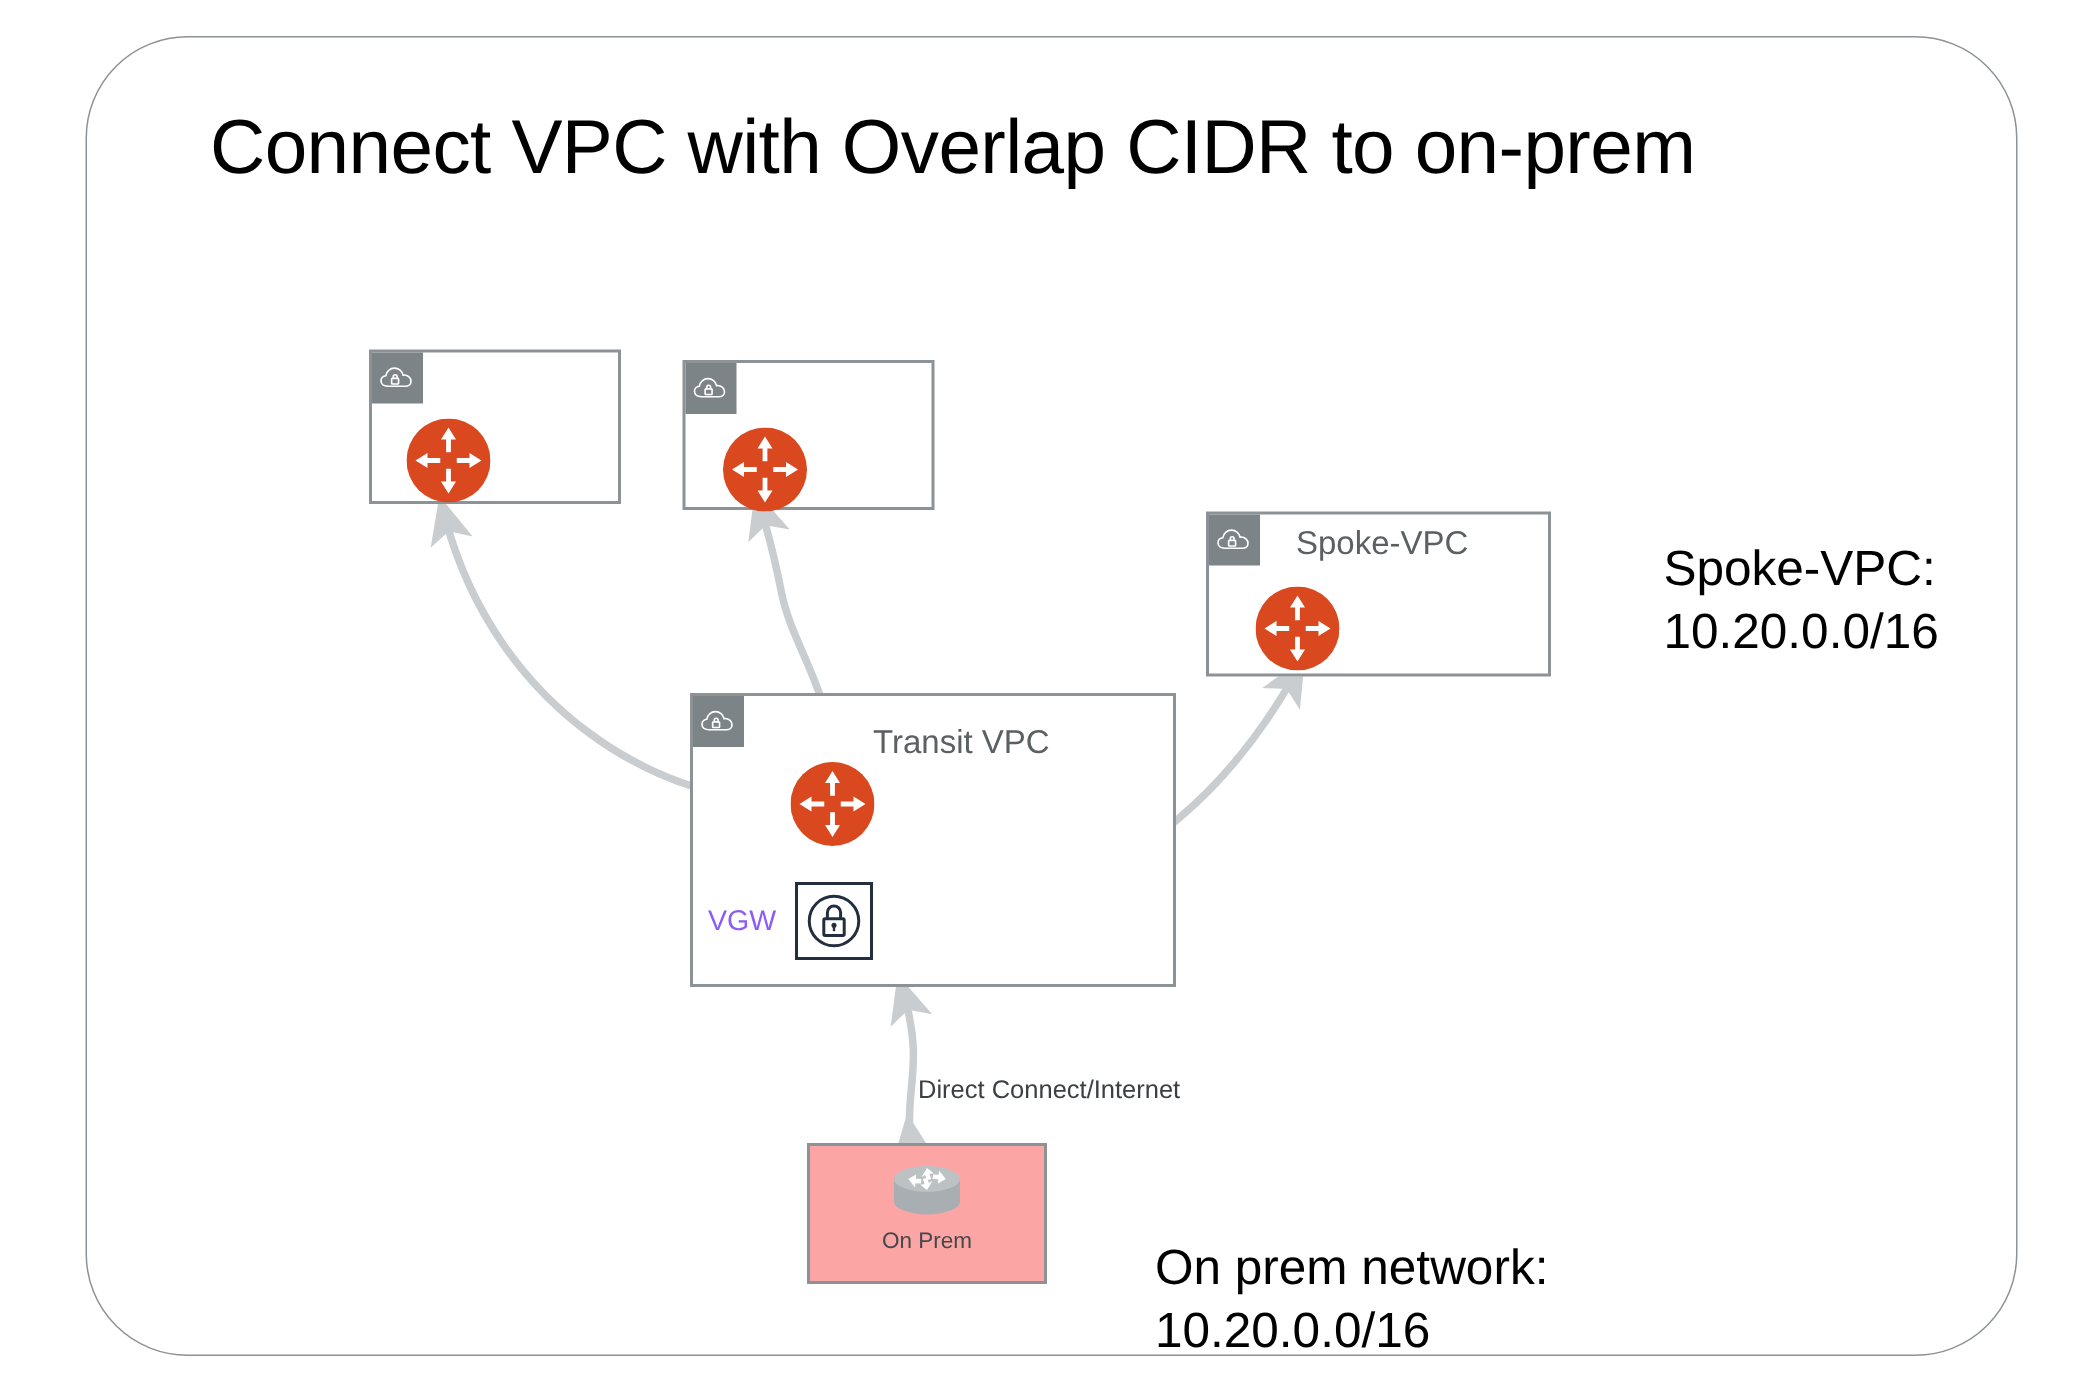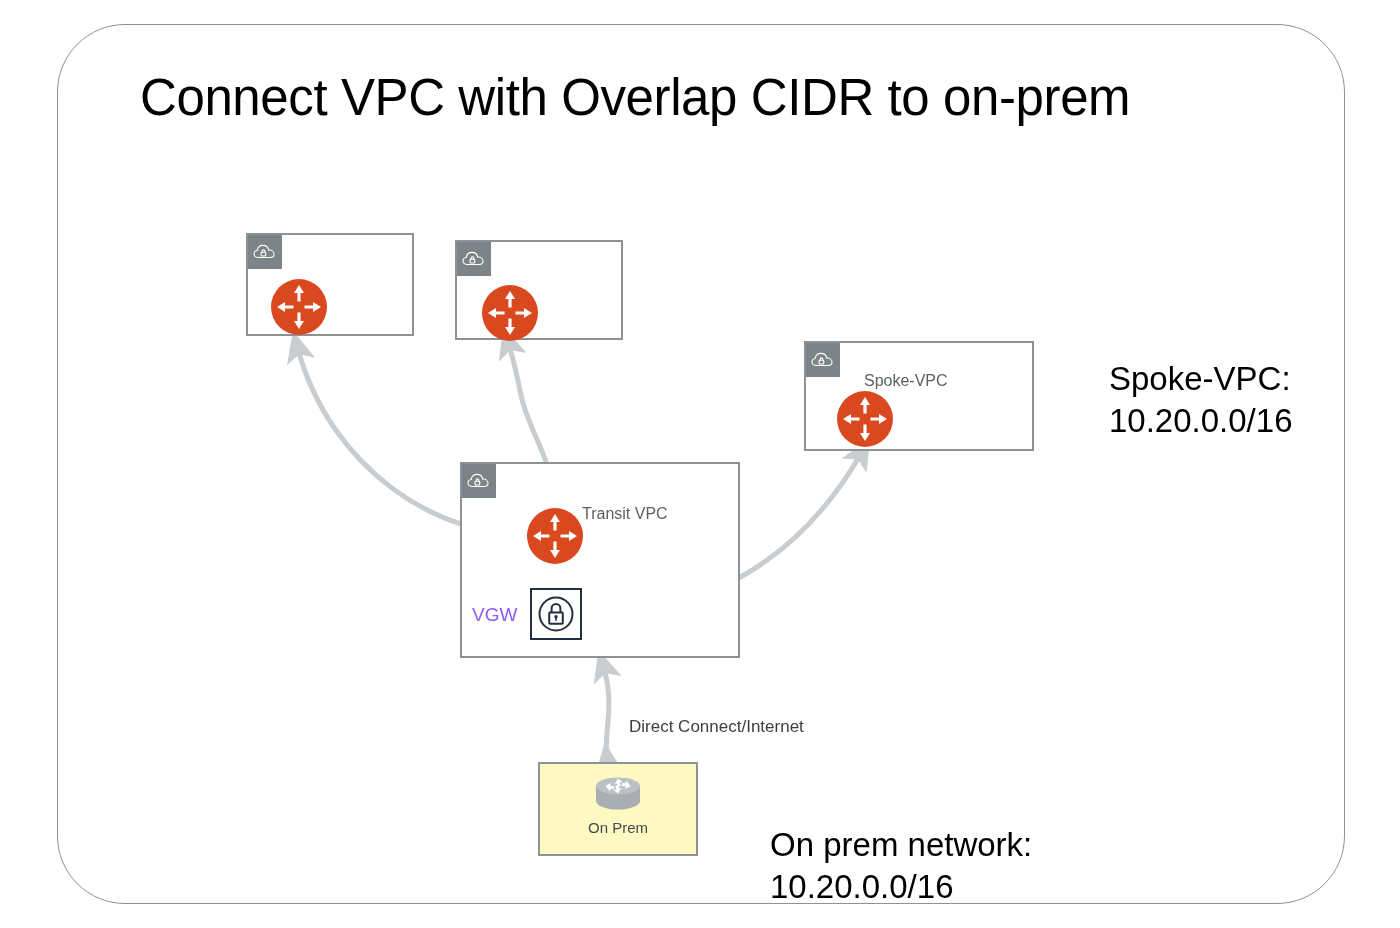--- a/index.html
+++ b/index.html
@@ -57,24 +57,23 @@
     height: 34px;
     background: #7d8488;
     display: flex;
     align-items: center;
     justify-content: center;
   }
   .vpc-label {
     position: absolute;
     top: 6px;
     left: 58px;
-    font-size: 16px;
+    font-size: 22px;
     color: #5b6063;
     white-space: nowrap;
-    margin-top: 23px;
   }
   
   .router-icon {
     position: absolute;
     width: 56px;
     height: 56px;
   }
   
   .vgw-box {
     position: absolute;
@@ -89,21 +88,21 @@
     position: absolute;
     font-size: 19px;
     color: #8b5cf6;
     white-space: nowrap;
   }
   
   .onprem-box {
     position: absolute;
     box-sizing: border-box;
     border: 2px solid #8d9296;
-    background: #fef9c3;
+    background: #fca5a5;
   }
   .onprem-label {
     position: absolute;
     left: 0;
     right: 0;
     bottom: 18px;
     text-align: center;
     font-size: 15px;
     color: #45494c;
   }
@@ -238,21 +237,21 @@
         <g fill="#ffffff">
           <path d="M28 6 L33 14 L29.6 14 L29.6 22.5 L26.4 22.5 L26.4 14 L23 14 Z"></path>
           <path d="M28 50 L23 42 L26.4 42 L26.4 33.5 L29.6 33.5 L29.6 42 L33 42 Z"></path>
           <path d="M6 28 L14 23 L14 26.4 L22.5 26.4 L22.5 29.6 L14 29.6 L14 33 Z"></path>
           <path d="M50 28 L42 33 L42 29.6 L33.5 29.6 L33.5 26.4 L42 26.4 L42 23 Z"></path>
         </g>
       </svg>
     </div>
   </div>
 
-  <div class="vpc-box" style="left:460px; top:462px; width:280px; height:196px;">
+  <div class="vpc-box" style="left:460px; top:462px; width:324px; height:196px;">
     <div class="vpc-badge">
       <svg width="24" height="18" viewBox="0 0 24 18">
         <path d="M5.5 14.5 C2.6 14.5 1 12.9 1 10.9 C1 9.1 2.4 7.7 4.2 7.5 C4.6 4.6 7 2.4 10 2.4 C12.8 2.4 15.2 4.4 15.7 7.1 C15.9 7.1 16.1 7.0 16.4 7.0 C19 7.0 21 9.0 21 11.3 C21 13.1 19.5 14.5 17.2 14.5 Z" fill="none" stroke="#ffffff" stroke-width="1.1"></path>
         <rect x="8.1" y="9.2" width="4.6" height="3.8" rx="0.5" fill="none" stroke="#ffffff" stroke-width="1.1"></rect>
         <path d="M9.2 9.2 V8.1 a1.25 1.25 0 0 1 2.5 0 V9.2" fill="none" stroke="#ffffff" stroke-width="1.1"></path>
       </svg>
     </div>
     <div class="vpc-label" style="left:120px; top:18px;">Transit VPC</div>
 
     <div class="router-icon" style="left:65px; top:44px;">
@@ -273,21 +272,21 @@
       <svg width="42" height="42" viewBox="0 0 42 42">
         <circle cx="21" cy="21" r="16.5" fill="none" stroke="#232f3e" stroke-width="2"></circle>
         <rect x="14.2" y="19.5" width="13.6" height="11.2" rx="0.8" fill="none" stroke="#232f3e" stroke-width="2"></rect>
         <path d="M16.6 19.5 V15.4 a4.4 4.4 0 0 1 8.8 0 V19.5" fill="none" stroke="#232f3e" stroke-width="2"></path>
         <circle cx="21" cy="23.8" r="1.7" fill="#232f3e"></circle>
         <rect x="20.2" y="23.8" width="1.6" height="4" fill="#232f3e"></rect>
       </svg>
     </div>
   </div>
 
-  <div class="edge-label" style="left:629px; top:717px;">Direct Connect/Internet</div>
+  <div class="edge-label" style="left:612px; top:717px;">Direct Connect/Internet</div>
 
   <div class="onprem-box" style="left:538px; top:762px; width:160px; height:94px;">
     <div class="onprem-router">
       <svg width="56" height="46" viewBox="0 0 56 46">
         <ellipse cx="28" cy="31" rx="22" ry="8.6" fill="#a9aeb2"></ellipse>
         <rect x="6" y="16" width="44" height="15" fill="#a9aeb2"></rect>
         <ellipse cx="28" cy="16" rx="22" ry="8.6" fill="#bcc1c4"></ellipse>
         <g fill="#ffffff">
           <path d="M28 8.6 L32.5 12.2 L29.6 12.6 L30.8 16.0 L27.9 16.8 L26.7 13.3 L24.2 14.8 Z"></path>
           <path d="M28 23.4 L23.5 19.8 L26.4 19.4 L25.2 16.0 L28.1 15.2 L29.3 18.7 L31.8 17.2 Z"></path>

